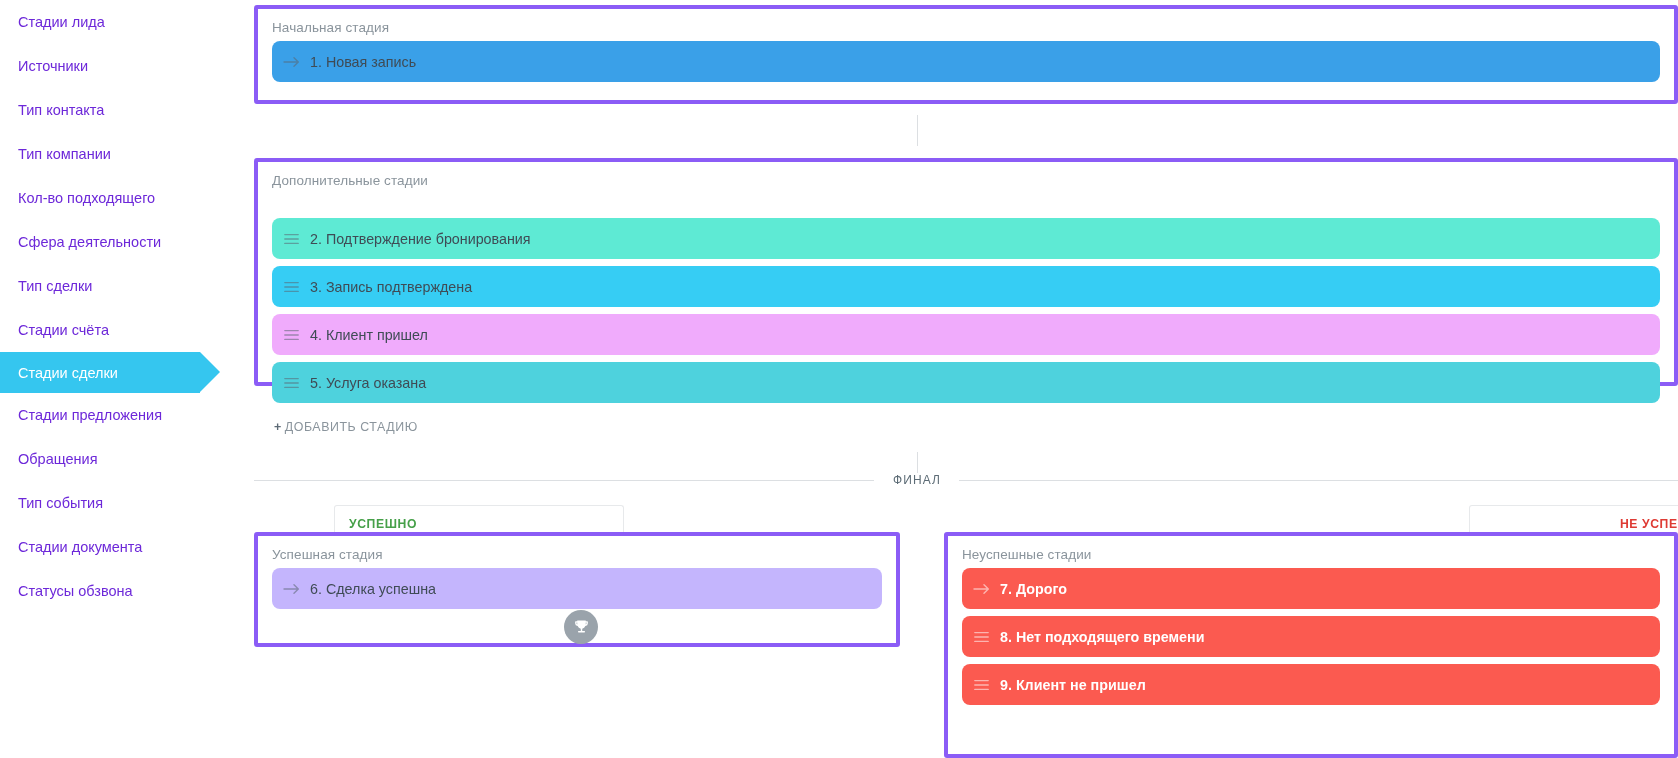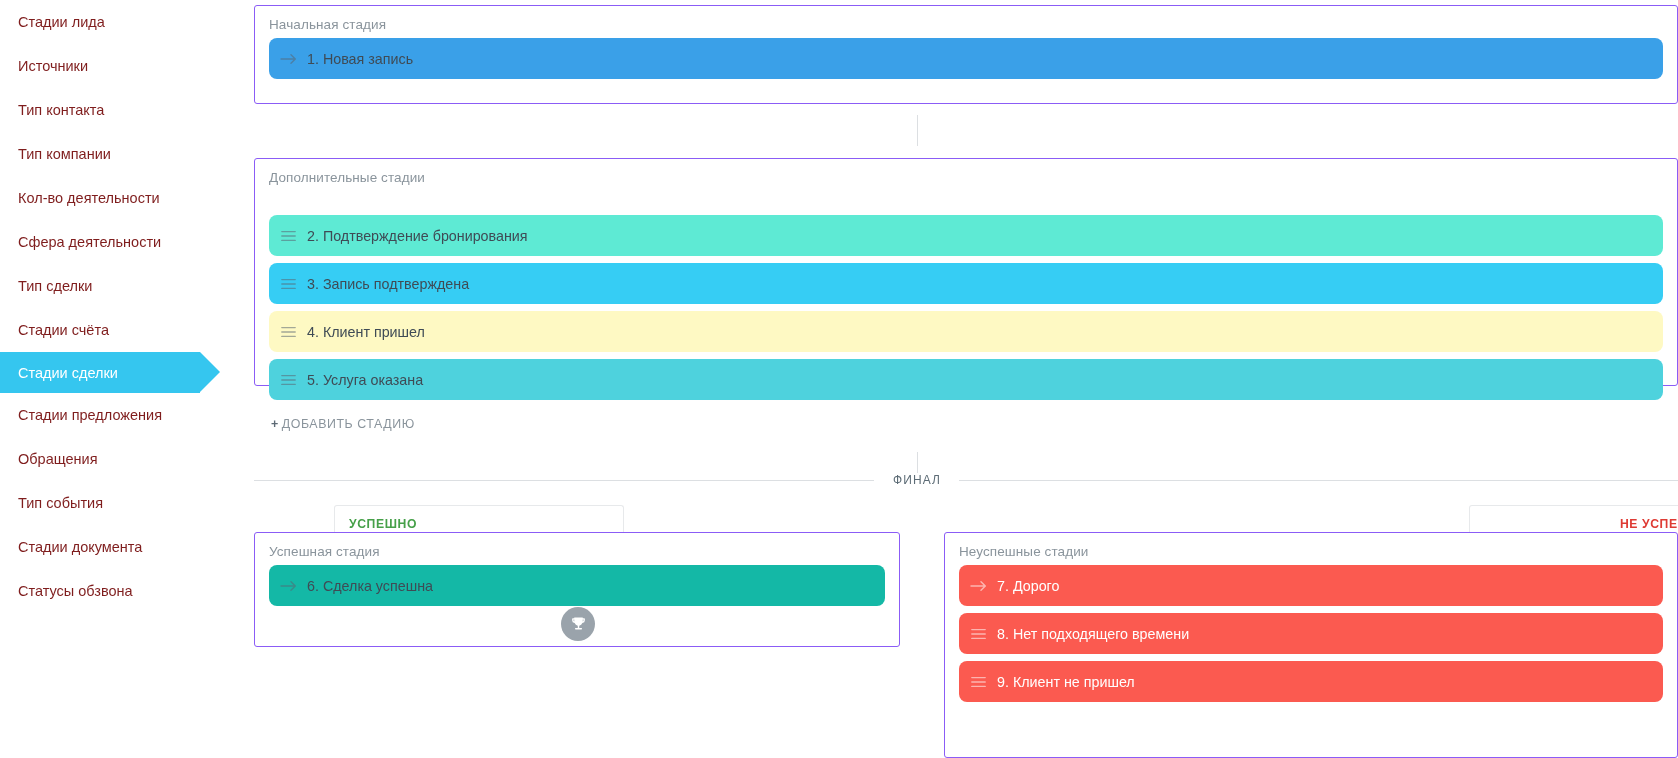--- a/index.html
+++ b/index.html
@@ -18,21 +18,21 @@
     width: 234px; height: 758px;
     background: #fff;
     padding-top: 0px;
   }
   .side-item {
     position: relative;
     height: 44px;
     display: flex; align-items: center;
     padding-left: 18px;
     font-size: 14.5px;
-    color: #7f1d1d;
+    color: #6d28d9;
     white-space: nowrap;
     cursor: pointer;
   }
   .side-item.active {
     color: #ffffff;
     background: #35c6ef;
     width: 200px;
     height: 41px;
   }
   .side-item.active .tip {
@@ -42,21 +42,21 @@
     border-bottom: 20.5px solid transparent;
     border-left: 20px solid #35c6ef;
   }
 
   
   .main { position: absolute; left: 234px; top: 0; right: 0; height: 758px; }
 
   .card {
     position: absolute;
     background: #ffffff;
-    border: 1px solid #8b5cf6;
+    border: 4px solid #8b5cf6;
     border-radius: 3px;
   }
   .card-title {
     font-size: 13.5px;
     color: #8a949c;
     padding: 11px 0 0 14px;
     letter-spacing: .1px;
   }
 
   .stage-list { padding: 6px 0 0 0; }
@@ -75,21 +75,21 @@
     flex: 0 0 38px;
     opacity: .55;
   }
   .stage .handle svg { display: block; }
   .stage .label {
     font-size: 14.3px;
     white-space: nowrap;
   }
   .stage.dark .label { color: #3f4b55; }
   .stage.dark .handle { color: #3f4b55; }
-  .stage.light .label { color: #ffffff; font-weight: normal; text-align: right; }
+  .stage.light .label { color: #ffffff; font-weight: bold; text-align: right; }
   .stage.light .handle { color: #ffffff; }
 
   .add-stage {
     font-size: 12.4px;
     color: #8a949c;
     letter-spacing: .55px;
     padding: 10px 0 0 16px;
     cursor: pointer;
     white-space: nowrap;
   }
@@ -157,21 +157,21 @@
       <div class="side-item">
         <span>Источники</span>
       </div>
       <div class="side-item">
         <span>Тип контакта</span>
       </div>
       <div class="side-item">
         <span>Тип компании</span>
       </div>
       <div class="side-item">
-        <span>Кол-во деятельности</span>
+        <span>Кол-во подходящего</span>
       </div>
       <div class="side-item">
         <span>Сфера деятельности</span>
       </div>
       <div class="side-item">
         <span>Тип сделки</span>
       </div>
       <div class="side-item">
         <span>Стадии счёта</span>
       </div>
@@ -226,21 +226,21 @@
             <span class="label">2. Подтверждение бронирования</span>
           </div>
           <div class="stage dark" style="background: rgb(54, 205, 244);">
             <span class="handle">
               <svg width="15" height="12" viewBox="0 0 15 12" aria-hidden="true">
                 <path d="M0.8 1.6h13.4M0.8 6h13.4M0.8 10.4h13.4" fill="none" stroke="#5a6672" stroke-width="1.4" stroke-linecap="round"></path>
               </svg>
             </span>
             <span class="label">3. Запись подтверждена</span>
           </div>
-          <div class="stage dark" style="background: #fef9c3;">
+          <div class="stage dark" style="background: #f0abfc;">
             <span class="handle">
               <svg width="15" height="12" viewBox="0 0 15 12" aria-hidden="true">
                 <path d="M0.8 1.6h13.4M0.8 6h13.4M0.8 10.4h13.4" fill="none" stroke="#5a6672" stroke-width="1.4" stroke-linecap="round"></path>
               </svg>
             </span>
             <span class="label">4. Клиент пришел</span>
           </div>
           <div class="stage dark" style="background: rgb(78, 210, 221);">
             <span class="handle">
               <svg width="15" height="12" viewBox="0 0 15 12" aria-hidden="true">
@@ -266,21 +266,21 @@
     <div class="tab success" style="left:100px; top:505px; width:290px;">
       <span>УСПЕШНО</span>
     </div>
     <div class="tab fail" style="left:1235px; top:505px; width:260px;">
       <span>НЕ УСПЕШНО</span>
     </div>
 
     <div class="card" style="left:20px; top:532px; width:646px; height:115px;">
       <div class="card-title">Успешная стадия</div>
       <div class="stage-list" id="success-stages">
-          <div class="stage dark" style="background: #14b8a6;">
+          <div class="stage dark" style="background: #c4b5fd;">
             <span class="handle">
               <svg width="17" height="12" viewBox="0 0 17 12" aria-hidden="true">
                 <path d="M1 6h14M11 1.8L15.3 6 11 10.2" fill="none" stroke="#5a6672" stroke-width="1.4" stroke-linecap="round" stroke-linejoin="round"></path>
               </svg>
             </span>
             <span class="label">6. Сделка успешна</span>
           </div>
         </div>
       <div class="trophy-wrap" style="left:306px; top:74px;">
         <svg width="17" height="17" viewBox="0 0 24 24" fill="#ffffff" aria-hidden="true">

